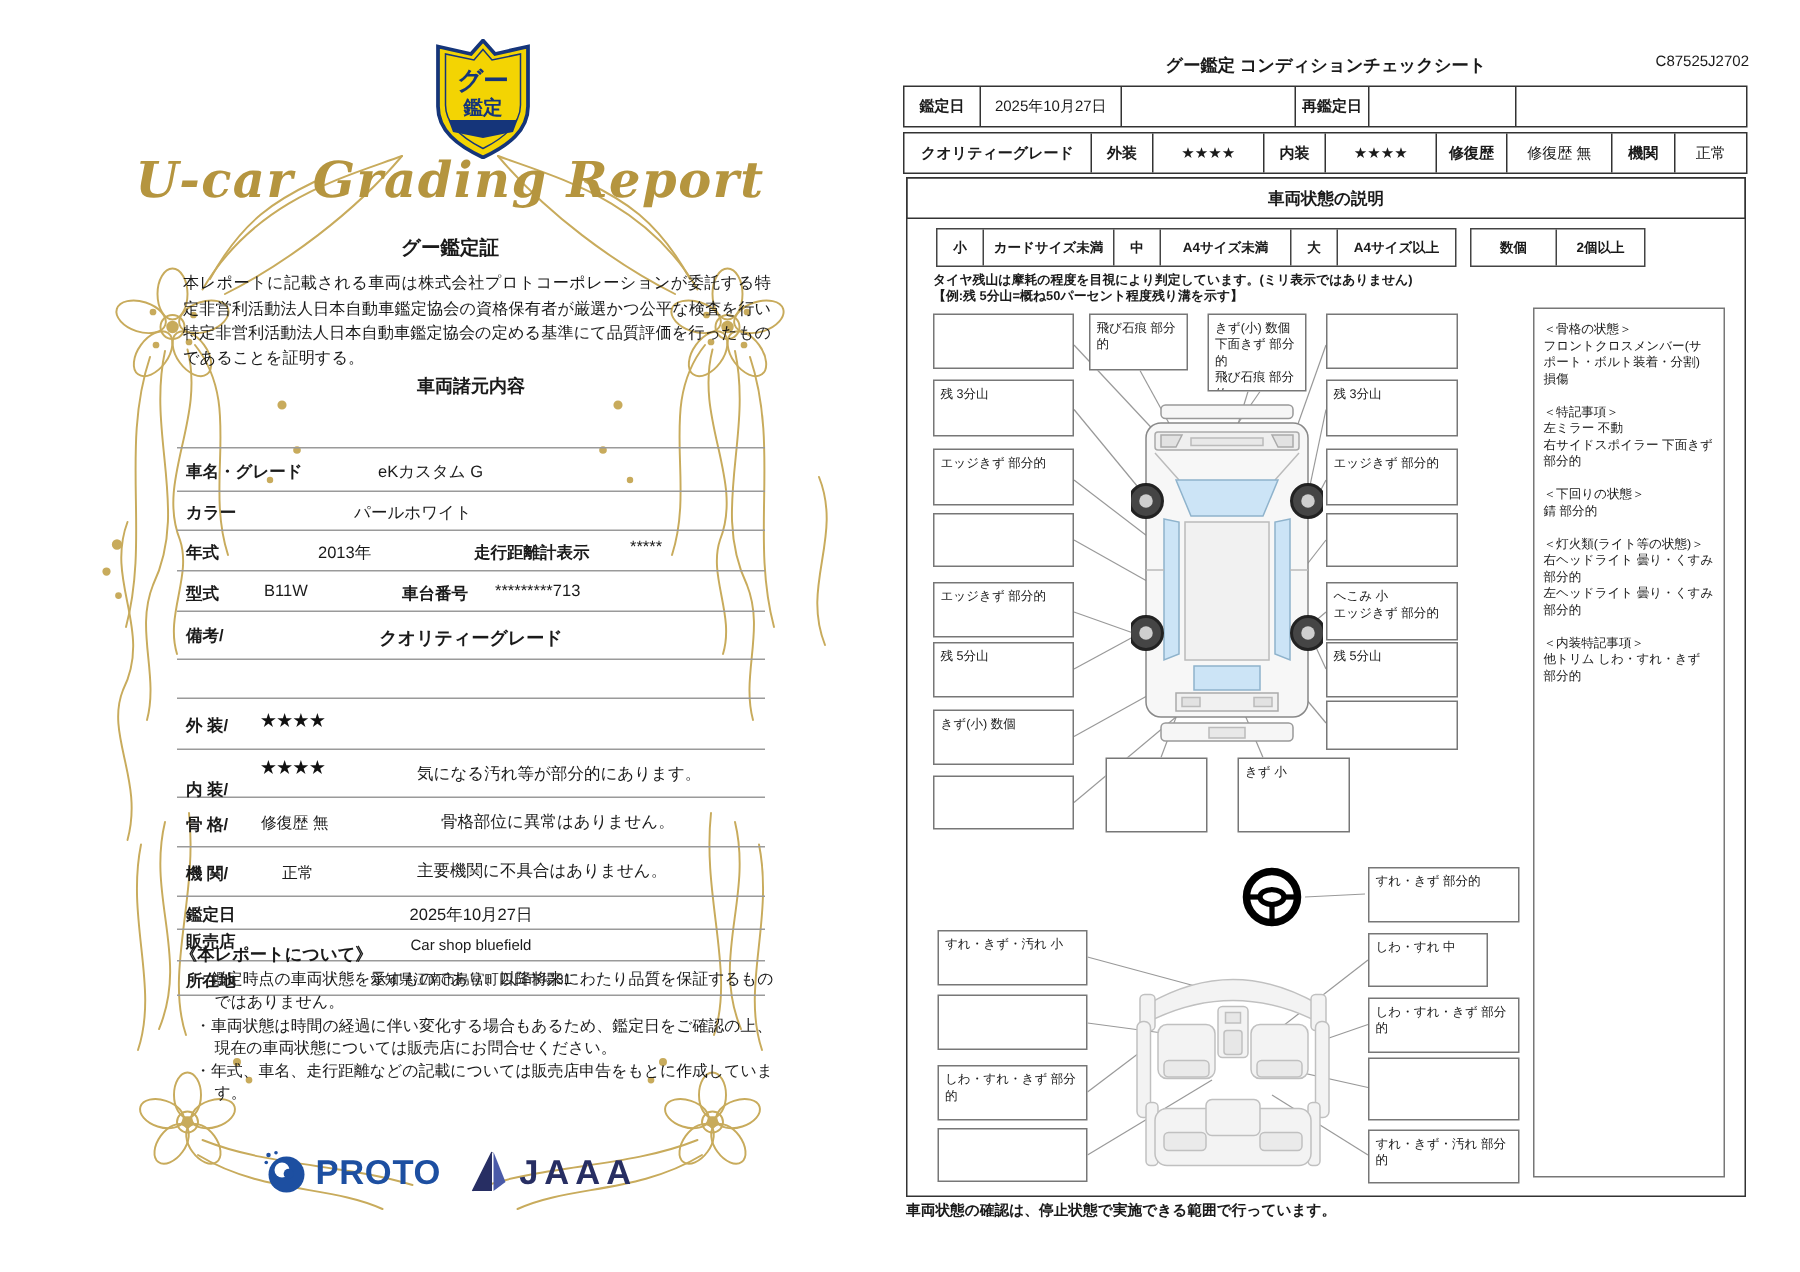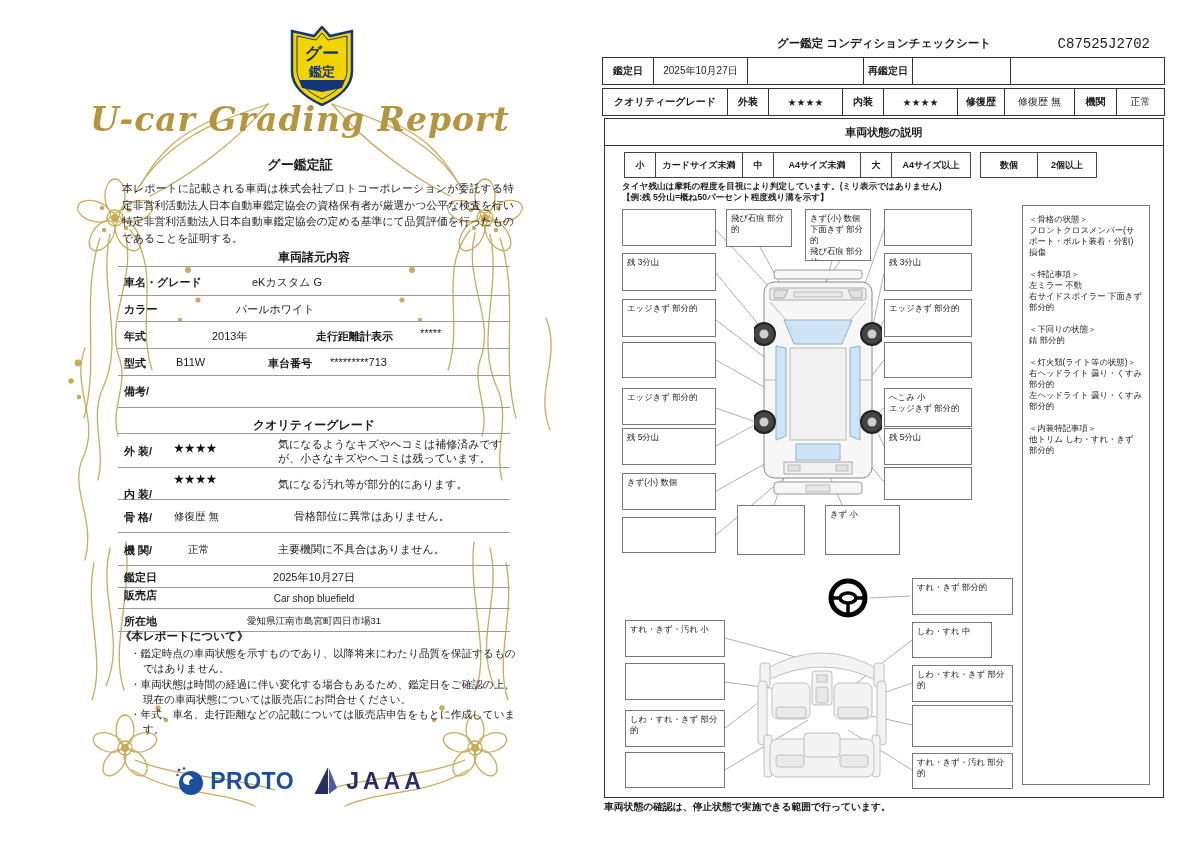--- a/index.html
+++ b/index.html
@@ -11,37 +11,37 @@
   .shield{position:absolute;left:249px;top:8px;width:66px;height:80px;}
   .script-title{position:absolute;left:0;top:82px;width:520px;text-align:center;
     font-family:"DejaVu Serif",serif;font-style:italic;font-weight:bold;
     font-size:33px;color:#b5953f;letter-spacing:1px;}
   .lsub{position:absolute;left:0;top:138px;width:520px;text-align:center;font-weight:bold;font-size:13px;}
   .intro{position:absolute;left:82px;top:163px;width:392px;font-family:"DejaVu Serif",serif;
     font-size:10.8px;line-height:16.5px;text-align:justify;}
   .sec-title{position:absolute;width:392px;left:78px;text-align:center;font-weight:bold;font-size:12px;}
   .ltable{position:absolute;left:78px;width:392px;}
   .lrow{position:relative;border-bottom:1px solid #9a9a9a;}
-  .lrow:first-child{border-top:1px solid #9a9a9a;}
+  .lrow:first-child{border-top:1px solid #9a9a9a;margin-top:32px;}
   .lrow span{position:absolute;font-size:11px;white-space:nowrap;}
   .llab{font-weight:bold;}
   .stars{font-size:13.5px;letter-spacing:1px;color:#111;font-weight:bold;}
   .gdesc{font-size:10px;line-height:13.5px;}
   .about{position:absolute;left:80px;top:611px;width:404px;font-family:"DejaVu Serif",serif;}
   .about-title{font-size:11.5px;font-weight:bold;margin-bottom:2px;}
   .about-item{font-size:10.6px;line-height:15.3px;padding-left:23px;text-indent:-13px;}
   .logos{position:absolute;left:0;top:748px;width:520px;display:flex;align-items:center;justify-content:center;gap:18px;}
   .proto-wrap{display:flex;align-items:center;gap:5px;}
   .proto-text{font-size:23px;font-weight:bold;color:#1d4fa1;letter-spacing:0.5px;}
   .jaaa-wrap{display:flex;align-items:center;gap:6px;}
   .jaaa-text{font-size:23px;font-weight:bold;color:#272e63;letter-spacing:4px;}
   
   .rpage{position:absolute;left:602px;top:30px;width:564px;height:800px;font-size:10px;}
   .rtitle{position:absolute;left:0;top:6px;width:564px;text-align:center;font-weight:bold;font-size:11.5px;}
-  .serial{position:absolute;right:16px;top:6px;font-size:14px;font-family:Liberation Mono, monospace;}
+  .serial{position:absolute;right:0;top:6px;font-size:10px;}
   .rtab{position:absolute;display:flex;border:1.5px solid #333;background:#fff;}
   .cell{border-right:1px solid #333;display:flex;align-items:center;justify-content:center;
         font-size:10px;white-space:nowrap;overflow:hidden;}
   .cell:last-child{border-right:none;}
   .cell.bold{font-weight:bold;}
   .mainbox{position:absolute;left:2px;top:88px;width:558px;height:678px;border:1.5px solid #333;background:#fff;}
   .mainbox-head{position:absolute;left:2px;top:88px;width:558px;height:26px;border:1.5px solid #333;
         border-bottom:1.5px solid #333;display:flex;align-items:center;justify-content:center;
         font-weight:bold;font-size:11px;}
   .legend{position:absolute;display:flex;border:1px solid #444;}
@@ -159,21 +159,20 @@
       <span class="llab" style="left:6px;top:8px;">備考/</span>
     </div>
   </div>
 
   <div class="sec-title" style="top:399px;">クオリティーグレード</div>
 
   <div class="ltable" style="top:415px;">
     <div class="lrow" style="height:33px;">
       <span class="llab" style="left:6px;top:10px;">外 装/</span>
       <span class="stars" style="left:56px;top:8px;">★★★★</span>
-      <span class="gdesc" style="left:160px;top:4px;width:228px;white-space:normal;">気になるようなキズやヘコミは補修済みですが、小さなキズやヘコミは残っています。</span>
     </div>
     <div class="lrow" style="height:31px;">
       <span class="llab" style="left:6px;top:9px;margin-top:10px;">内 装/</span>
       <span class="stars" style="left:56px;top:5px;">★★★★</span>
       <span class="gdesc" style="left:160px;top:10px;width:228px;white-space:normal;">気になる汚れ等が部分的にあります。</span>
     </div>
     <div class="lrow" style="height:32px;">
       <span class="llab" style="left:6px;top:10px;">骨 格/</span>
       <span style="left:56px;top:10px;font-size:10.5px;">修復歴 無</span>
       <span class="gdesc" style="left:160px;top:10px;width:228px;white-space:normal;margin-left:16px;">骨格部位に異常はありません。</span>

